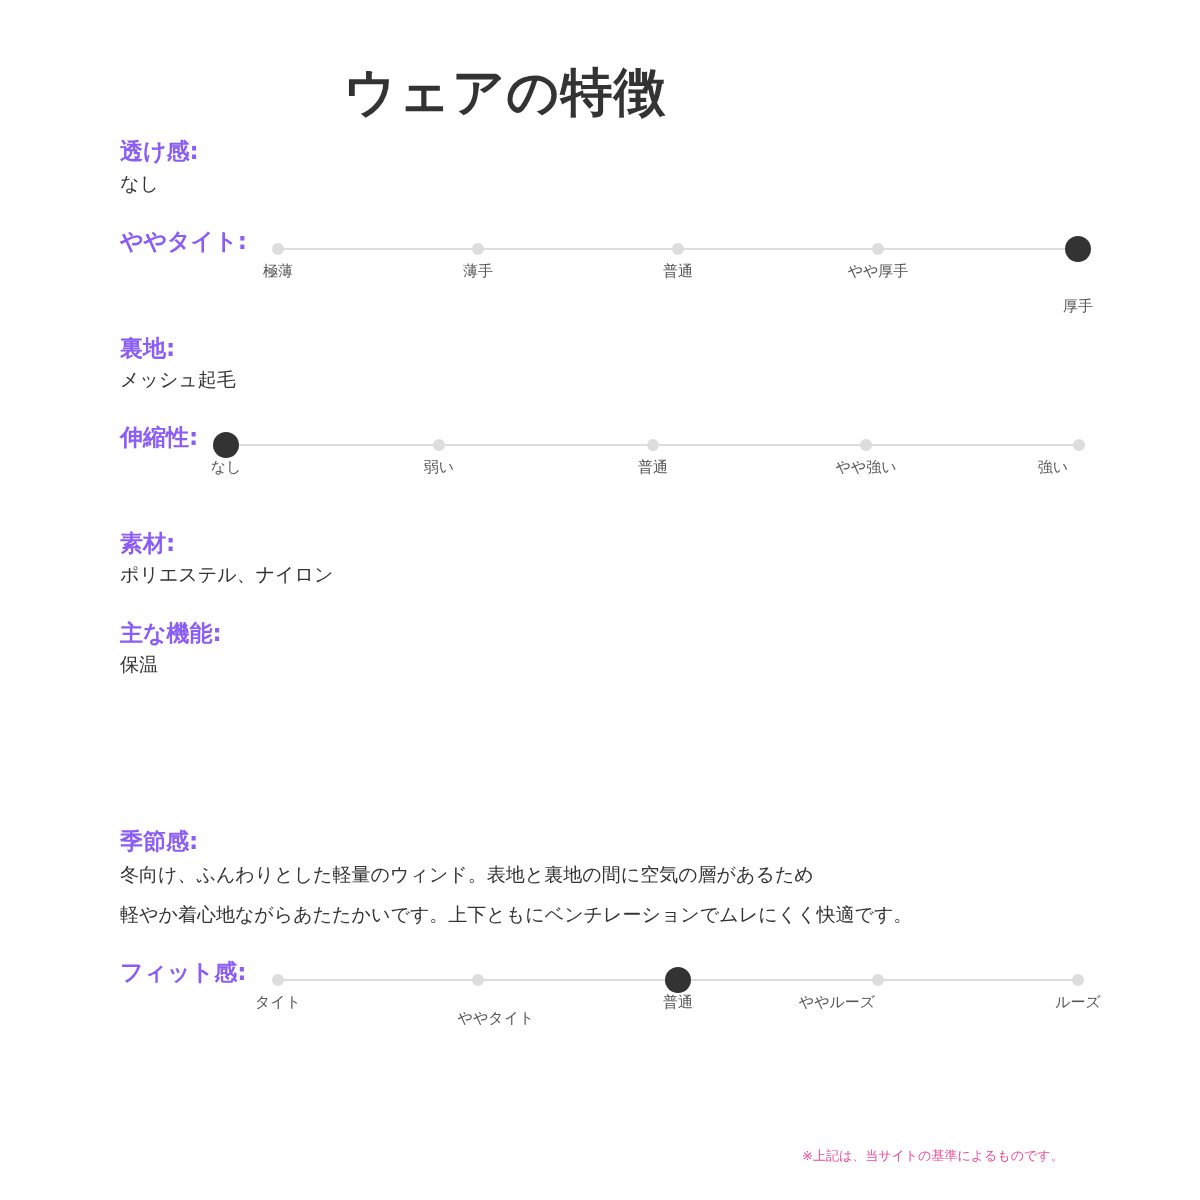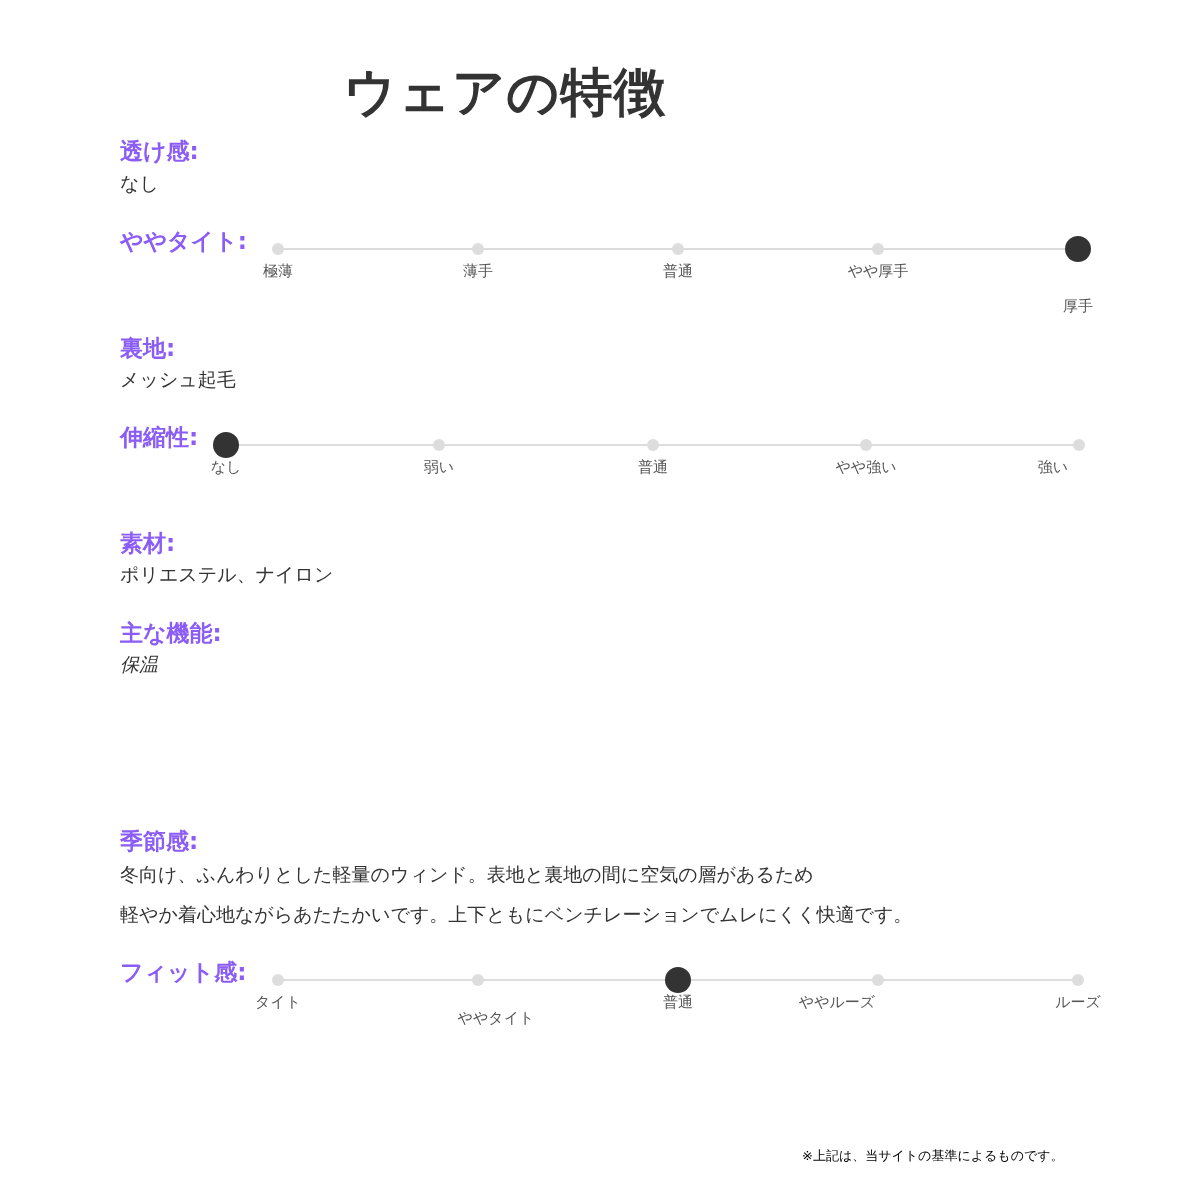--- a/index.html
+++ b/index.html
@@ -29,21 +29,21 @@
     background: #dddddd; transform: translate(-50%, -50%); top: 1px;
   }
   .dot.active {
     width: 26px; height: 26px; background: #333333;
   }
   .tick-label {
     position: absolute; top: 14px; font-size: 15px; color: #555555;
     transform: translateX(-50%); white-space: nowrap;
   }
   .footnote {
-    position: absolute; left: 802px; top: 1147px; font-size: 13px; color: #000000;
+    position: absolute; left: 802px; top: 1147px; font-size: 13px; color: #ec4899;
     white-space: nowrap;
   }
 </style>
 </head>
 <body>
 
 <div class="title">ウェアの特徴</div>
 
 <div class="label" style="top:136px;">透け感:</div>
 <div class="value" style="top:171px;">なし</div>
@@ -78,21 +78,21 @@
   <div class="tick-label" style="left:439px;">弱い</div>
   <div class="tick-label" style="left:653px;">普通</div>
   <div class="tick-label" style="left:866px;">やや強い</div>
   <div class="tick-label" style="left:1021px;margin-left:32px;">強い</div>
 </div>
 
 <div class="label" style="top:528px;">素材:</div>
 <div class="value" style="top:562px;">ポリエステル、ナイロン</div>
 
 <div class="label" style="top:618px;">主な機能:</div>
-<div class="value" style="top:652px;font-style:italic;">保温</div>
+<div class="value" style="top:652px;">保温</div>
 
 <div class="label" style="top:826px;">季節感:</div>
 <div class="value" style="top:862px;">冬向け、ふんわりとした軽量のウィンド。表地と裏地の間に空気の層があるため</div>
 <div class="value" style="top:902px;">軽やか着心地ながらあたたかいです。上下ともにベンチレーションでムレにくく快適です。</div>
 
 <div class="label" style="top:957px;">フィット感:</div>
 <div class="scale" style="top:979px;">
   <div class="track" style="left:278px; width:800px;"></div>
   <div class="dot" style="left:278px;"></div>
   <div class="dot" style="left:478px;"></div>

